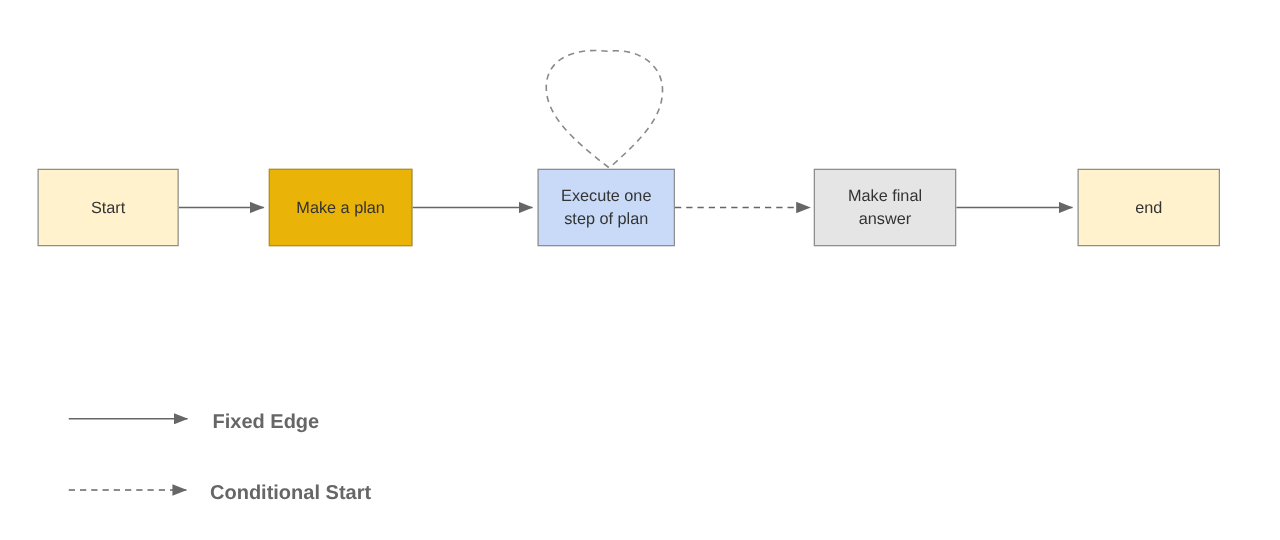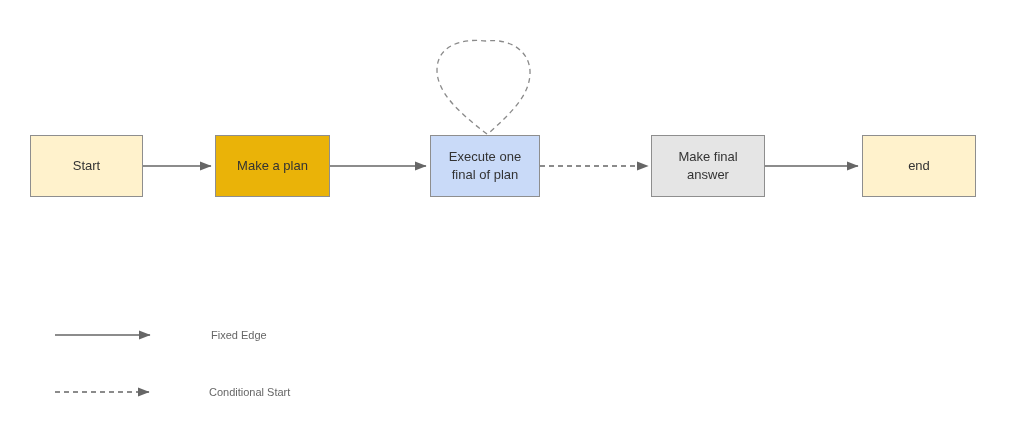--- a/index.html
+++ b/index.html
@@ -39,25 +39,24 @@
     box-sizing: content-box;
   }
   .node span { display: block; padding: 0 6px; }
   .node-start  { left: 30px;  width: 111px; background: #fff2cc; }
   .node-plan   { left: 215px; width: 113px; background: #eab308; justify-content: center; }
   .node-exec   { left: 430px; width: 108px; background: #c9daf8; }
   .node-final  { left: 651px; width: 112px; background: #e5e5e5; }
   .node-end    { left: 862px; width: 112px; background: #fff2cc; }
   .legend-label {
     position: absolute;
-    font-size: 11px;
-    font-weight: normal;
+    font-size: 16px;
+    font-weight: bold;
     color: #666666;
     white-space: nowrap;
-    margin-left: 41px;
   }
   .legend-fixed       { left: 170px; top: 329px; }
   .legend-conditional { left: 168px; top: 386px; }
 </style>
 </head>
 <body>
 
 <div class="canvas">
 
   <svg class="edges-layer" viewBox="0 0 1024 432" xmlns="http://www.w3.org/2000/svg">
@@ -84,21 +83,21 @@
 
   <div class="node node-start">
     <span>Start</span>
   </div>
 
   <div class="node node-plan">
     <span>Make a plan</span>
   </div>
 
   <div class="node node-exec">
-    <span>Execute one final of plan</span>
+    <span>Execute one step of plan</span>
   </div>
 
   <div class="node node-final">
     <span>Make final answer</span>
   </div>
 
   <div class="node node-end">
     <span>end</span>
   </div>
 

